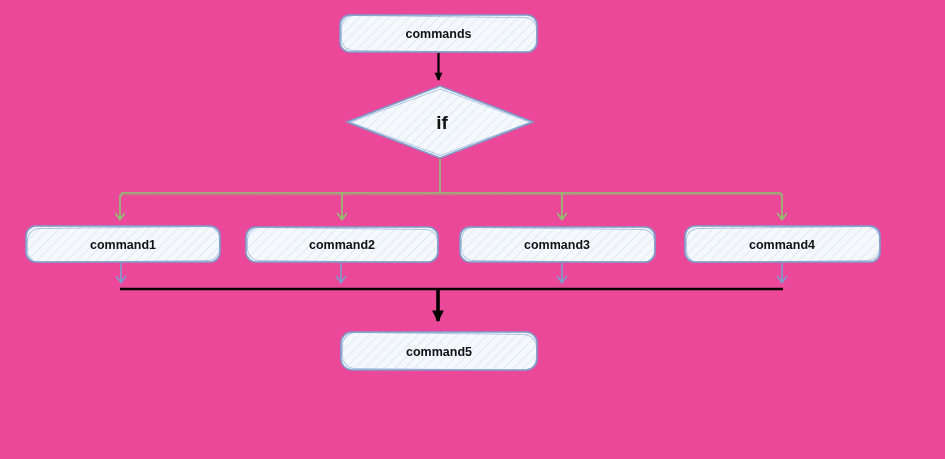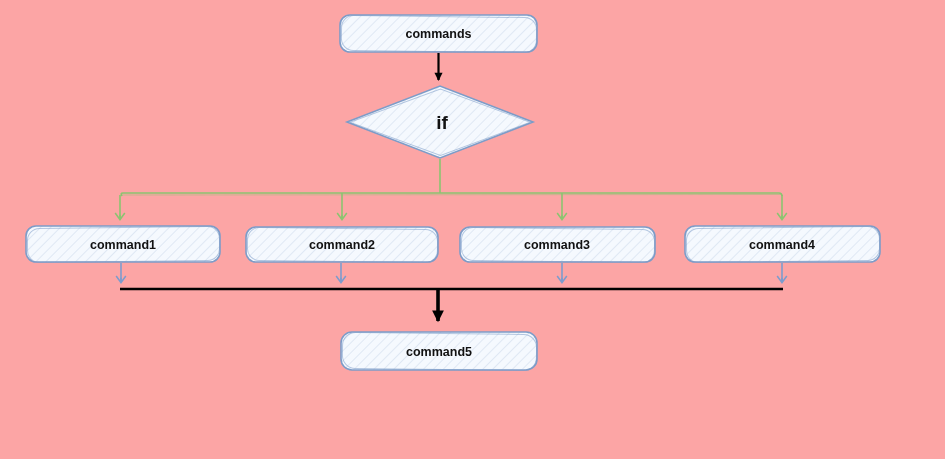--- a/index.html
+++ b/index.html
@@ -5,21 +5,21 @@
   html, body {
     margin: 0;
     padding: 0;
     background: #ffffff;
     font-family: "Liberation Sans", sans-serif;
   }
   .canvas {
     position: relative;
     width: 945px;
     height: 459px;
-    background: #fca5a5;
+    background: #ec4899;
     overflow: hidden;
     text-align: right;
   }
   svg { display: block; }
   .node-shape {
     fill: url(#hatch);
     stroke: #7d9cc8;
     stroke-width: 1.6;
   }
   .node-sketch {

